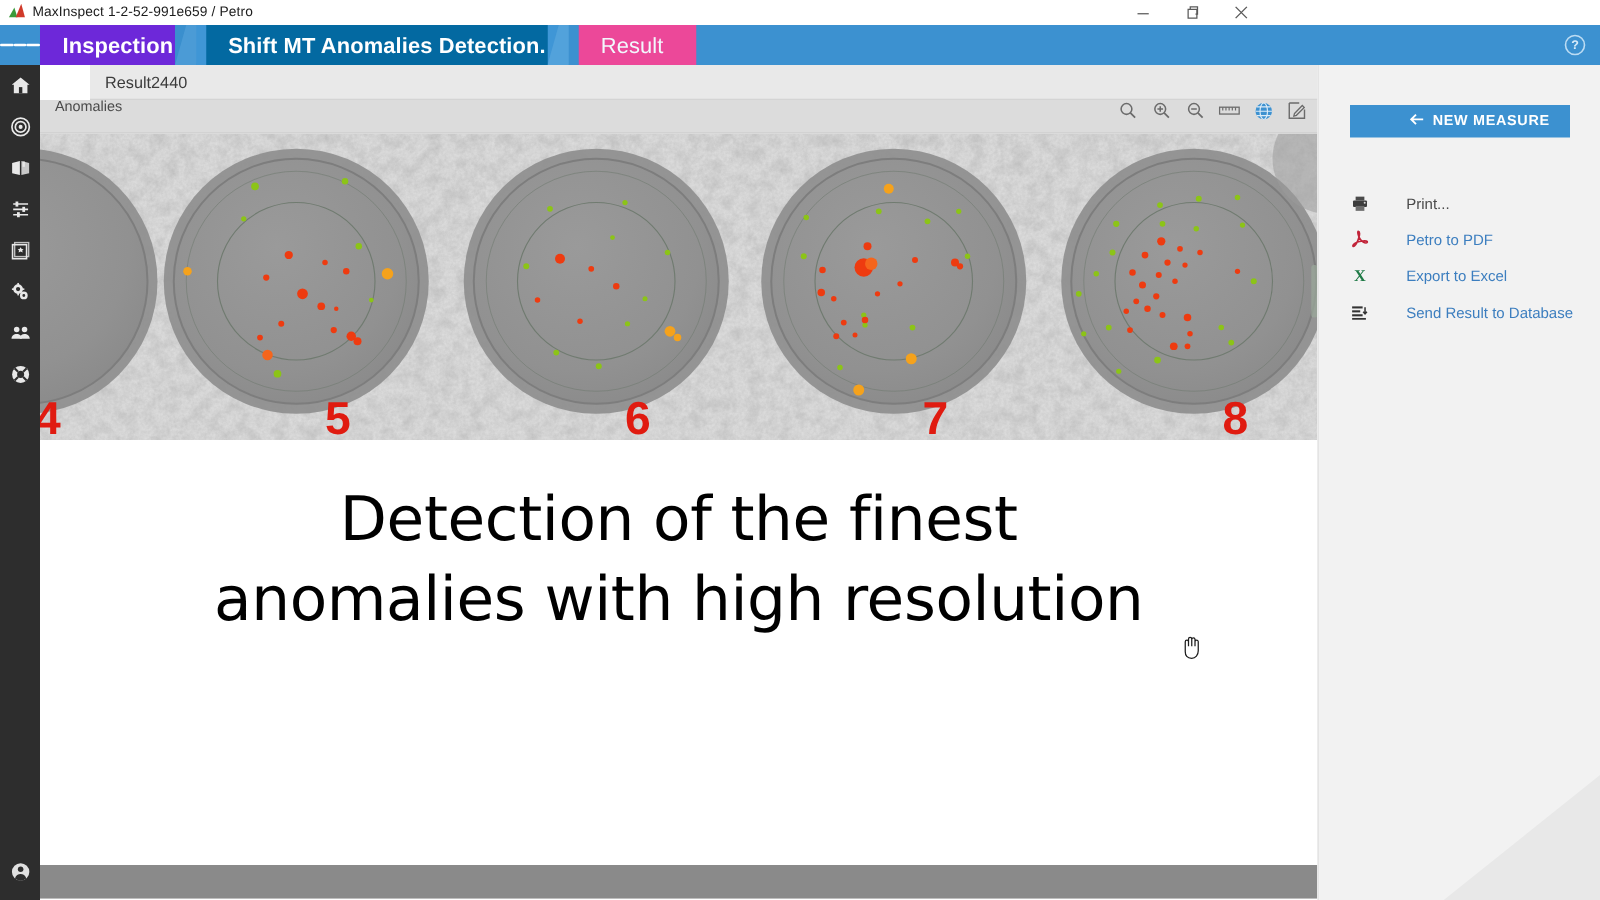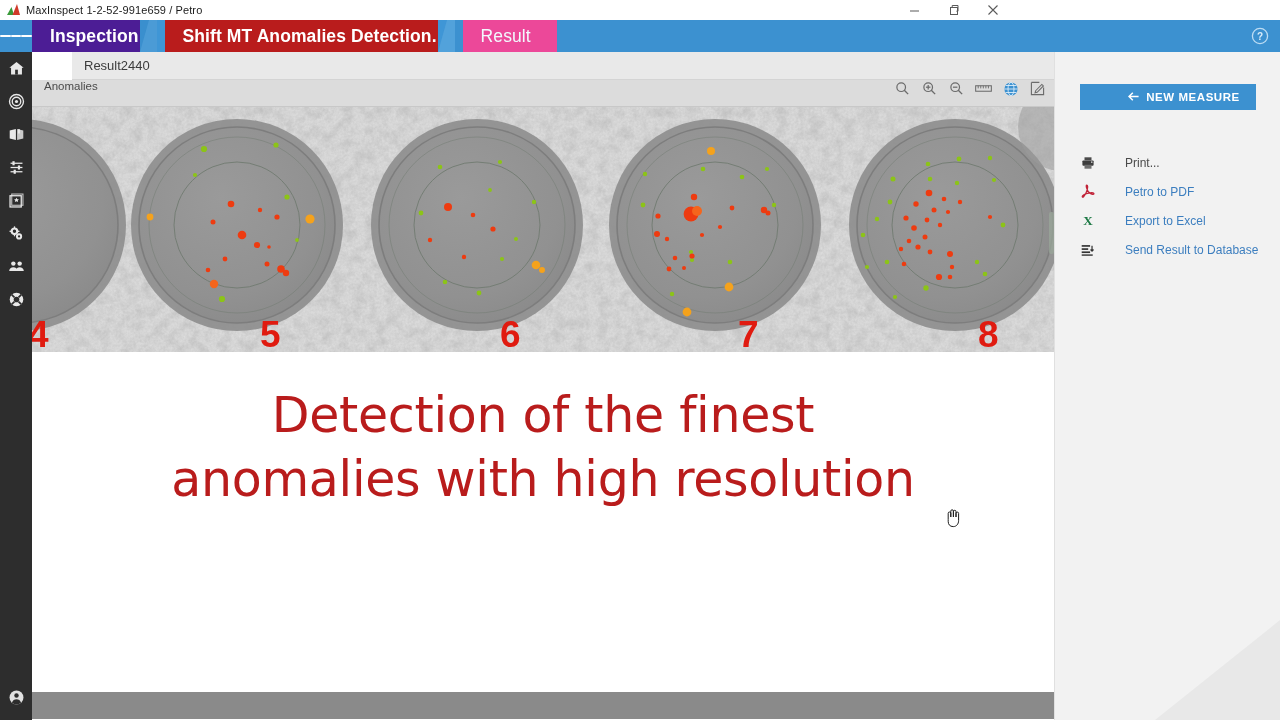--- a/index.html
+++ b/index.html
@@ -33,22 +33,22 @@
     position:absolute; left:0; top:0; width:32px; height:32px;
     display:flex; align-items:center; justify-content:center; cursor:pointer;
   }
   .hamb span{ display:block; width:15px; height:1.6px; background:#ffffff; margin:2.2px 0; border-radius:1px;}
   .crumbs{ position:absolute; left:32px; top:0; height:32px; display:flex; }
   .crumb{
     position:relative; height:32px; display:flex; align-items:center;
     color:#ffffff; font-size:17.5px; font-weight:600; letter-spacing:.1px;
     padding:0 26px 0 18px; white-space:nowrap; cursor:pointer;
   }
-  .crumb.c1{ background:#4c1d95; }
-  .crumb.c2{ background:#b91c1c; }
+  .crumb.c1{ background:#6d28d9; }
+  .crumb.c2{ background:#0369a1; }
   .crumb.c3{ background:#ec4899; font-weight:500; color:#f2f8fd;align-items:center; }
   .crumb .slash{
     position:absolute; right:-1px; top:0; width:26px; height:32px;
     pointer-events:none;
   }
   .helpbtn{
     position:absolute; right:8px; top:4px; width:24px; height:24px;
     display:flex; align-items:center; justify-content:center; cursor:pointer;
   }
 
@@ -86,21 +86,21 @@
   .canvas-wrap{
     position:relative; width:1022px; height:612px; background:#ffffff; overflow:hidden;
   }
   .strip{
     position:absolute; left:0; top:0; width:1022px; height:245px;
   }
   .strip svg{ display:block; }
   .caption{
     position:absolute; left:0; top:245px; width:1022px;
     text-align:center; padding-top:32px;
-    font-size:49px; line-height:1.31; color:#b91c1c;
+    font-size:49px; line-height:1.31; color:#000000;
     font-family:"DejaVu Sans", sans-serif; font-weight:400;
     letter-spacing:-0.3px;
   }
   .footbar{
     position:absolute; left:0; bottom:0; width:1022px; height:27px; background:#8a8a8a;
   }
   .mini-scroll{
     position:absolute; right:0; top:105px; width:5px; height:42px;
     background:#9aa79a; opacity:.75; border-radius:2px;
   }

